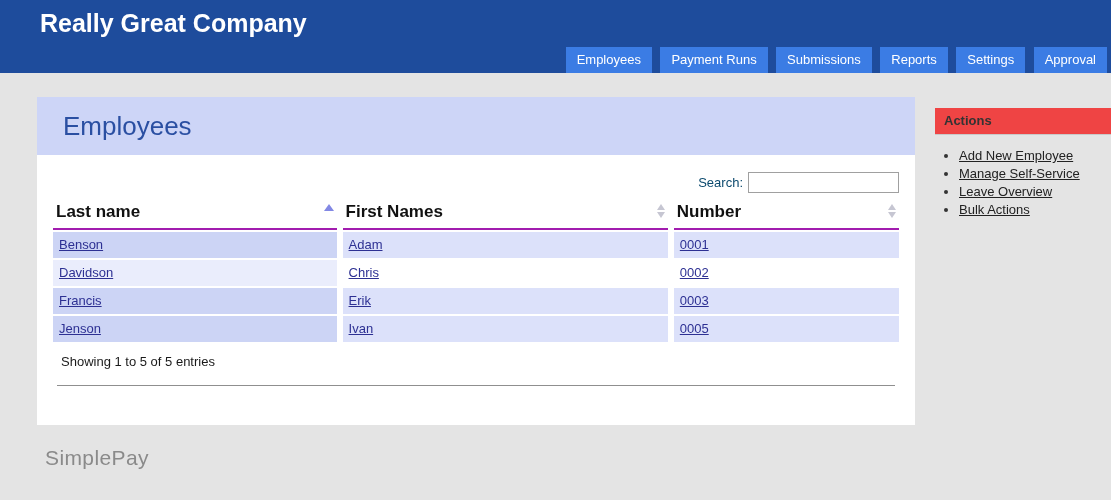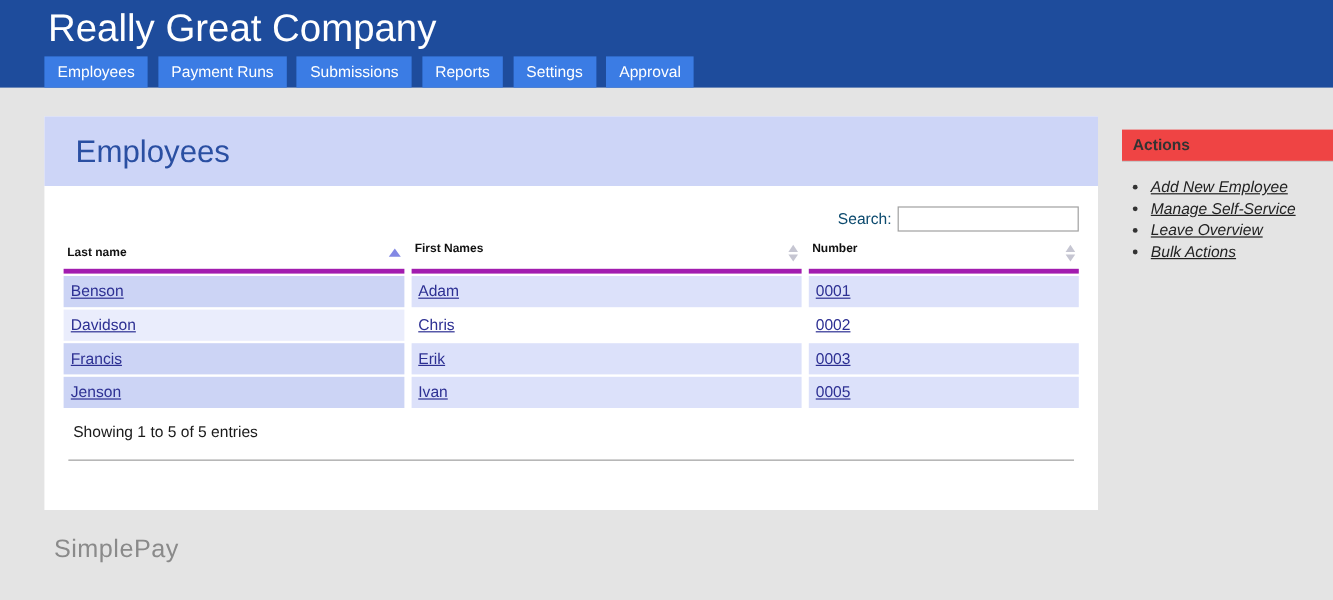--- a/index.html
+++ b/index.html
@@ -9,24 +9,24 @@
     position:relative;
     overflow:hidden;
     background:#e4e4e4;
     font-family:"Liberation Sans", sans-serif;
     -webkit-font-smoothing:antialiased;
   }
 
   
   .masthead { background:#1e4c9c; height:73px; }
   .company-title {
-    color:#ffffff; font-size:32px; font-weight:400;
+    color:#ffffff; font-size:25px; font-weight:700;
     padding:8px 0 0 40px; line-height:31px; margin:0;
   }
-  .nav { padding-left:37px; margin-top:8px; height:26px; }
+  .nav { padding-left:37px; margin-top:8px; height:26px;text-align:right; }
   .nav-tab {
     display:inline-block; background:#3b7ce4; color:#ffffff;
     font-size:13px; line-height:15px; padding:5px 11px 6px;
     margin-right:4px; cursor:pointer; vertical-align:bottom;
   }
 
   
   .panel {
     position:absolute; left:37px; top:97px;
     width:878px; min-height:328px;
@@ -46,22 +46,22 @@
     vertical-align:middle;
   }
 
   .tbl-wrap { padding:0 10px; }
   table.data {
     width:100%;
     border-collapse:separate; border-spacing:6px 2px;
     margin-top:4px;
   }
   table.data th {
-    text-align:left; font-size:10px; font-weight:bold; color:#111;
-    padding:3px 3px 6px; border-bottom:4px solid #a21caf;
+    text-align:left; font-size:17px; font-weight:bold; color:#111;
+    padding:3px 3px 6px; border-bottom:2px solid #a21caf;
     white-space:nowrap;
   }
   table.data td { font-size:13px; padding:5px 6px 6px; }
   .col-last{ width:34%; } .col-first{ width:39%; } .col-num{ width:27%; }
 
   .row-odd  .c-sorted { background:#ccd4f5; }
   .row-odd  .c-norm   { background:#dce1fa; }
   .row-even .c-sorted { background:#eaedfc; }
   .row-even .c-norm   { background:#ffffff; }
 
@@ -81,21 +81,21 @@
     margin:0 20px 10px;
   }
 
   
   .sidebar { position:absolute; left:935px; top:108px; right:0; }
   .sidebar-head {
     background:#ef4444; border-bottom:1px solid #c9c9c9;
     font-size:13px; font-weight:bold; color:#333333;
     padding:5px 8px 6px 9px;
   }
-  .sidebar-list { margin:13px 0 0; padding-left:24px; list-style:disc;font-style:italic; }
+  .sidebar-list { margin:13px 0 0; padding-left:24px; list-style:disc; }
   .sidebar-list li { margin:3px 0; color:#333; font-size:13px; }
 
   
   .footer-logo {
     position:absolute; left:45px; top:446px;
     font-size:21px; color:#8a8a8a; letter-spacing:0.4px;
     font-weight:400;
   }
 </style>
 </head>

